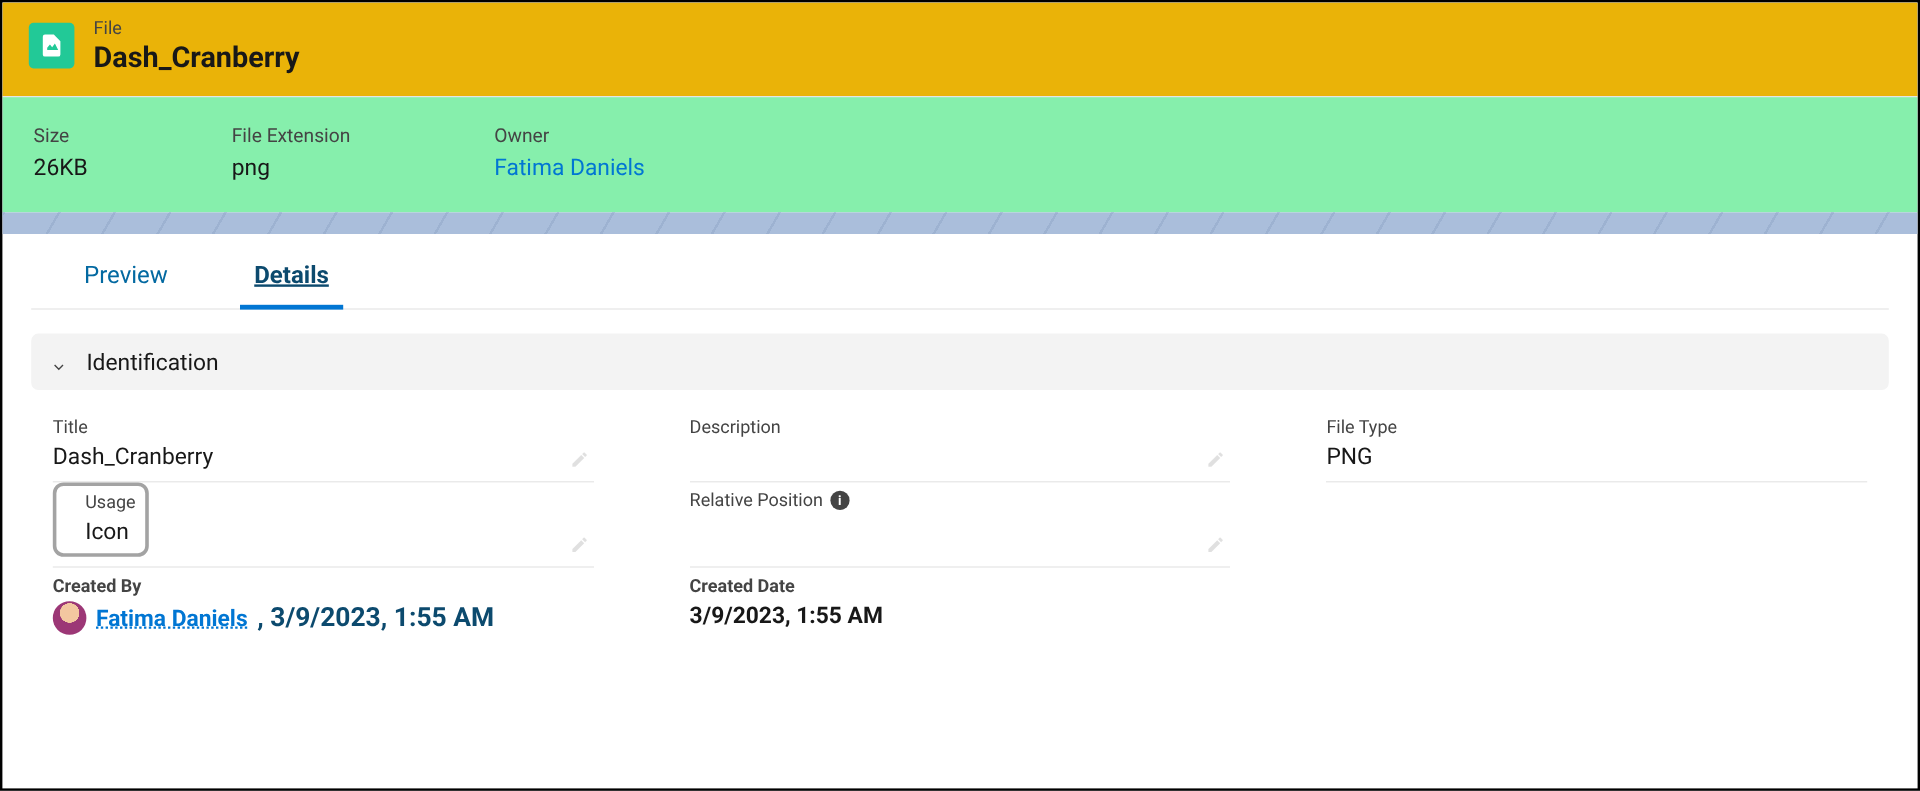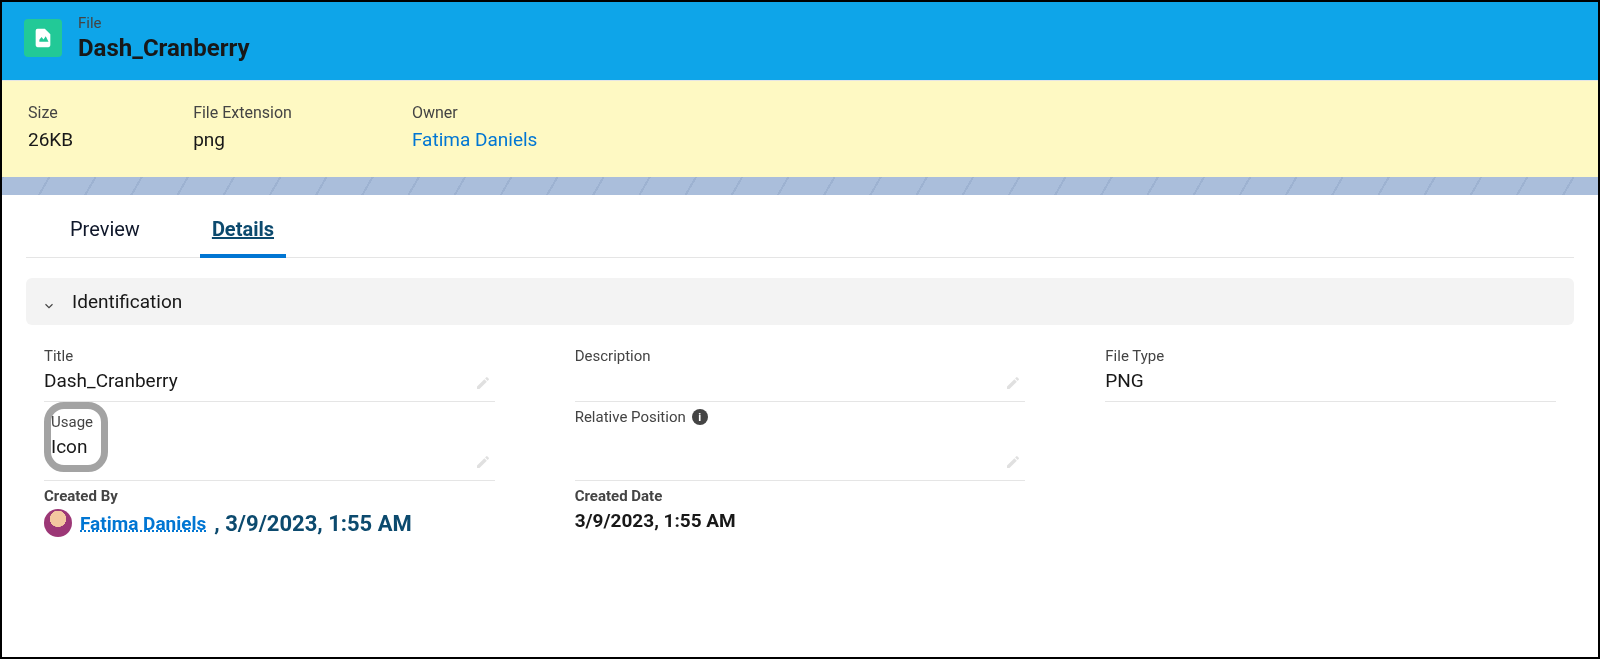--- a/index.html
+++ b/index.html
@@ -5,62 +5,62 @@
   * { box-sizing: border-box; margin: 0; padding: 0; }
   body {
     font-family: -apple-system, BlinkMacSystemFont, "Segoe UI", Roboto, Helvetica, Arial, sans-serif;
     background: #fff;
     color: #181818;
     width: 1600px;
     height: 659px;
     border: 2px solid #000;
   }
   .header {
-    background: #0ea5e9;
+    background: #eab308;
     padding: 12px 22px 18px 22px;
     display: flex;
     align-items: center;
     gap: 16px;
     border-bottom: 1px solid #e5e5e5;
   }
   .file-icon {
     width: 38px; height: 38px;
     background: #22c997;
     border-radius: 4px;
     display: flex; align-items: center; justify-content: center;
     flex-shrink: 0;
   }
   .file-icon svg { width: 22px; height: 22px; fill: #fff; }
   .header-text .type-label { font-size: 15px; color: #444; margin-bottom: 2px; }
   .header-text .file-name { font-size: 24px; font-weight: 700; color: #181818; }
   .summary {
     display: flex;
     gap: 120px;
     padding: 22px 26px 26px 26px;
-    background: #fef9c3;
+    background: #86efac;
   }
   .summary-item .label { font-size: 16px; color: #444; margin-bottom: 6px; }
   .summary-item .value { font-size: 19px; color: #181818; }
   .summary-item .value.link { color: #0176d3; cursor: pointer; }
   .pattern-strip {
     height: 18px;
     background: #aabedb;
     background-image: repeating-linear-gradient(120deg, #9db2d1 0px, #9db2d1 2px, transparent 2px, transparent 40px);
   }
   .tabs {
     display: flex;
     gap: 72px;
     padding: 0 44px;
     border-bottom: 1px solid #e5e5e5;
     margin: 0 24px;
   }
   .tab {
     padding: 22px 0 16px 0;
     font-size: 20px;
-    color: #0f172a;
+    color: #0369a1;
     cursor: pointer;
     position: relative;
   }
   .tab.active {
     color: #0c4a6e;
     font-weight: 700;
     text-decoration: underline;
   }
   .tab.active::after {
     content: "";
@@ -127,23 +127,23 @@
     background: #444;
     border-radius: 50%;
     color: #fff;
     font-size: 11px;
     font-weight: 700;
     display: inline-flex;
     align-items: center; justify-content: center;
     cursor: pointer;
   }
   .highlight-box {
-    border: 7px solid #a3a3a3;
-    border-radius: 20px;
-    padding: 4px 8px 6px 0;
+    border: 3px solid #a3a3a3;
+    border-radius: 9px;
+    padding: 4px 8px 6px 24px;
     display: inline-block;
   }
   .created-by-row {
     display: flex;
     align-items: center;
     gap: 8px;
   }
   .avatar {
     width: 28px; height: 28px;
     border-radius: 50%;

